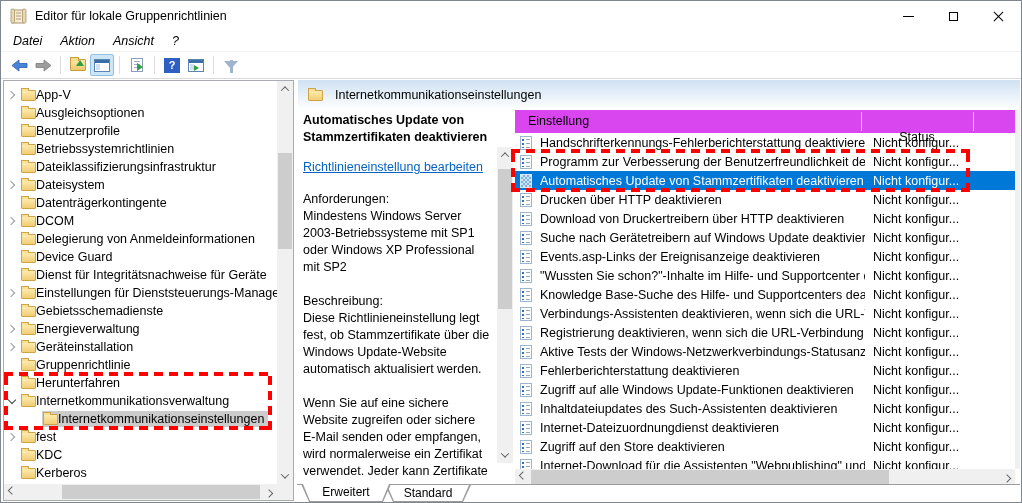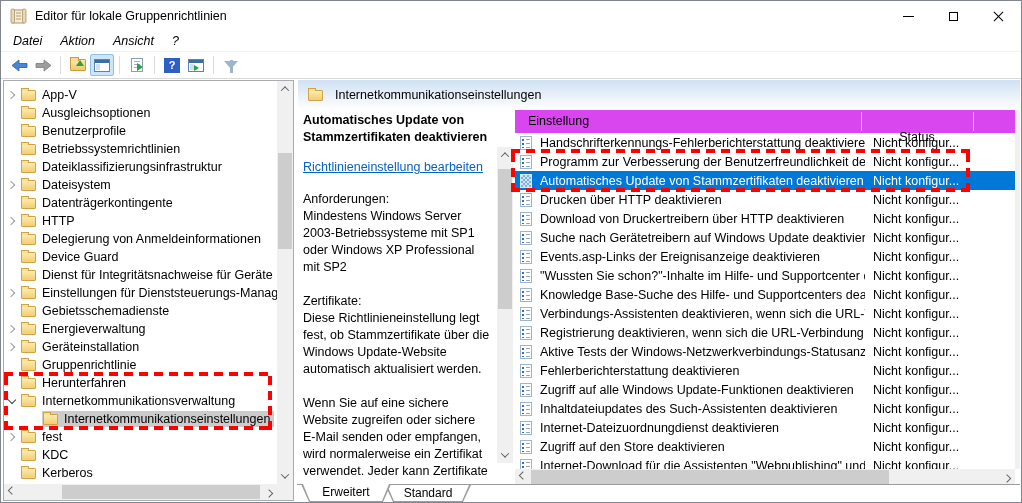--- a/index.html
+++ b/index.html
@@ -52,21 +52,21 @@
   .tree-scroll { position:absolute; left:0; top:0; right:16px; bottom:16px; overflow:hidden; padding-top:5px; }
   .tree-row { height:18px; display:flex; align-items:center; font-size:12.5px; white-space:nowrap; }
   .expander { width:16px; flex:none; display:flex; align-items:center; justify-content:center; }
   .tree-row[data-expander="collapsed"] .expander::before { content:""; width:5px; height:5px; border-right:1.3px solid #9c9c9c; border-top:1.3px solid #9c9c9c; transform:rotate(45deg); margin-right:2px; }
   .tree-row[data-expander="expanded"] .expander::before { content:""; width:5px; height:5px; border-right:1.3px solid #404040; border-bottom:1.3px solid #404040; transform:rotate(45deg); margin-bottom:2px; }
   .tree-row[data-depth="1"] { padding-left:22px; }
   .row-core { display:flex; align-items:center; padding:1px 4px 1px 1px; }
   .tree-row[data-selected="true"] .row-core { background:#cccccc; }
   .folder { width:15px; height:11px; background:linear-gradient(#fdebad,#f2cd74); border:1px solid #cfa449; border-radius:1px; position:relative; flex:none; }
   .folder::before { content:""; position:absolute; left:-1px; top:-3px; width:6px; height:2px; background:#f8e095; border:1px solid #cfa449; border-bottom:none; }
-  .tree-label { margin-left:6px; }
+  .tree-label { }
 
   
   .sb { background:#f0f0f0; position:absolute; }
   .sb-v { width:16px; top:0; right:0; bottom:16px; }
   .sb-h { height:16px; left:0; right:16px; bottom:0; }
   .sb-corner { position:absolute; right:0; bottom:0; width:16px; height:16px; background:#f0f0f0; }
   .sb-arrow { position:absolute; width:16px; height:16px; display:flex; align-items:center; justify-content:center; }
   .chev { width:6px; height:6px; border-left:1.4px solid #606060; border-top:1.4px solid #606060; }
   .chev.up { transform:rotate(45deg) translate(1px,1px); }
   .chev.down { transform:rotate(225deg) translate(1px,1px); }
@@ -263,21 +263,21 @@
             <span class="row-core">
               <span class="folder"></span>
               <span class="tree-label">Datenträgerkontingente</span>
             </span>
           </div>
 
           <div class="tree-row" id="" data-expander="collapsed" data-depth="0">
             <span class="expander"></span>
             <span class="row-core">
               <span class="folder"></span>
-              <span class="tree-label">HTTP</span>
+              <span class="tree-label">DCOM</span>
             </span>
           </div>
 
           <div class="tree-row" id="" data-depth="0">
             <span class="expander"></span>
             <span class="row-core">
               <span class="folder"></span>
               <span class="tree-label">Delegierung von Anmeldeinformationen</span>
             </span>
           </div>
@@ -421,21 +421,21 @@
     </div>
 
     <div class="desc-pane">
       <div class="desc-title">Automatisches Update von Stammzertifikaten deaktivieren</div>
       <a class="desc-link" href="#">Richtlinieneinstellung bearbeiten</a>
       <div>
         <div>Anforderungen:</div>
         <div class="desc-para">Mindestens Windows Server 2003-Betriebssysteme mit SP1 oder Windows XP Professional mit SP2</div>
       </div>
       <div>
-        <div>Zertifikate:</div>
+        <div>Beschreibung:</div>
         <div class="desc-para">Diese Richtlinieneinstellung legt fest, ob Stammzertifikate über die Windows Update-Website automatisch aktualisiert werden.</div>
       </div>
       <div class="desc-para">Wenn Sie auf eine sichere Website zugreifen oder sichere E-Mail senden oder empfangen, wird normalerweise ein Zertifikat verwendet. Jeder kann Zertifikate ausstellen, aber Zertifikate müssen von einer vertrauenswürdigen Zertifizierungsstelle ausgestellt werden, um die höchstmögliche</div>
     </div>
     <div class="desc-sb">
       <div class="sb-arrow" style="top:0;">
           <span class="chev up"></span>
         </div>
       <div class="sb-thumb" style="left:1px; right:1px; top:22px; height:140px;"></div>
       <div class="sb-arrow" style="bottom:0;">

